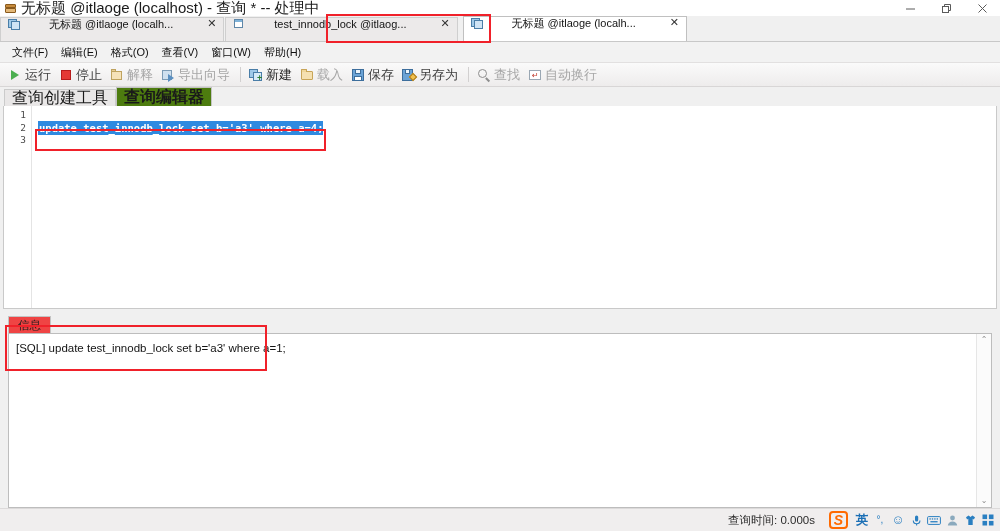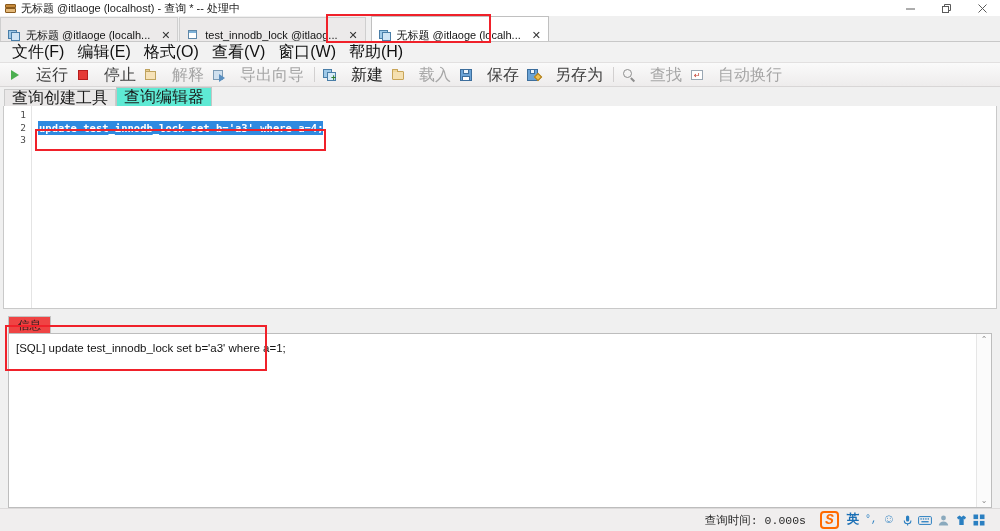--- a/index.html
+++ b/index.html
@@ -53,21 +53,21 @@
   .titlebar-icon .base {
     position: absolute;
     left: 0; top: 6px;
     width: 11px; height: 5px;
     background: #e3b878;
     border: 1px solid #8a5a1d;
     border-radius: 0 0 1px 1px;
     box-sizing: border-box;
   }
   .titlebar-text {
-    font-size: 11px;
+    font-size: 15px;
     color: #1b1b1b;
     white-space: nowrap;
     line-height: 16px;
   }
   .winbtns {
     position: absolute;
     right: 0; top: 0;
     height: 16px;
     display: flex;
   }
@@ -86,29 +86,30 @@
     background: #f0f0f0;
     display: flex;
     align-items: flex-end;
     position: relative;
     flex: none;
     border-bottom: 1px solid #c8c8c8;
   }
   .dtab {
     height: 24px;
     display: flex;
-    align-items: flex-end;
+    align-items: flex-start;
     padding: 0 6px 0 7px;
     box-sizing: border-box;
     background: #eceaea;
     border: 1px solid #cfcfcf;
     border-bottom: none;
     margin-right: 1px;
     position: relative;
     white-space: nowrap;
+    gap: 23px;
   }
   .dtab.active {
     background: #ffffff;
     border-color: #c0c0c0;
     height: 25px;
   }
   .dtab-icon {
     width: 13px; height: 12px;
     margin-right: 5px;
     position: relative;
@@ -159,21 +160,21 @@
   
   .menubar {
     height: 20px;
     background: #f2f2f2;
     display: flex;
     align-items: center;
     padding-left: 6px;
     flex: none;
   }
   .menu-item {
-    font-size: 16px;
+    font-size: 11px;
     color: #101010;
     padding: 2px 7px 2px 6px;
     line-height: 14px;
     white-space: nowrap;
   }
 
   
   .toolbar {
     height: 23px;
     background: linear-gradient(#fafafa, #eeecec);
@@ -185,23 +186,23 @@
     flex: none;
   }
   .tb-btn {
     display: flex;
     align-items: center;
     height: 19px;
     padding: 0 5px 0 3px;
     white-space: nowrap;
   }
   .tb-label {
-    font-size: 16px;
+    font-size: 13px;
     color: #3e3e3e;
-    margin-left: 14px;
+    margin-left: 3px;
     line-height: 14px;
   }
   .tb-btn.disabled .tb-label { color: #a6a6a6; }
   .tb-sep {
     width: 1px;
     height: 15px;
     background: #d2d0d0;
     margin: 0 5px;
     flex: none;
   }
@@ -379,24 +380,24 @@
     align-items: center;
     font-size: 16px;
     color: #1a1a1a;
     background: #e9e7e7;
     border: 1px solid #cbcbcb;
     border-bottom: none;
     box-sizing: border-box;
     white-space: nowrap;
   }
   .stab.active {
-    background: #5eead4;
+    background: #4d7c0f;
     height: 19px;
     border-color: #c4c4c4;
-    font-weight: normal;
+    font-weight: bold;
   }
 
   
   .editor-wrap {
     flex: none;
     height: 202px;
     background: #ffffff;
     border: 1px solid #c9c9c9;
     border-top: none;
     margin: 0 3px 0 3px;
@@ -511,22 +512,21 @@
 
   
   .statusbar {
     height: 22px;
     background: #f0eeee;
     border-top: 1px solid #dcdada;
     display: flex;
     align-items: center;
     justify-content: flex-end;
     flex: none;
-    padding-right: 12px;
-    font-family: Liberation Mono, monospace;
+    padding-right: 3px;
   }
   .status-text {
     font-size: 11.5px;
     color: #2b2b2b;
     margin-right: 14px;
     white-space: nowrap;
   }
   .ime {
     display: flex;
     align-items: center;

